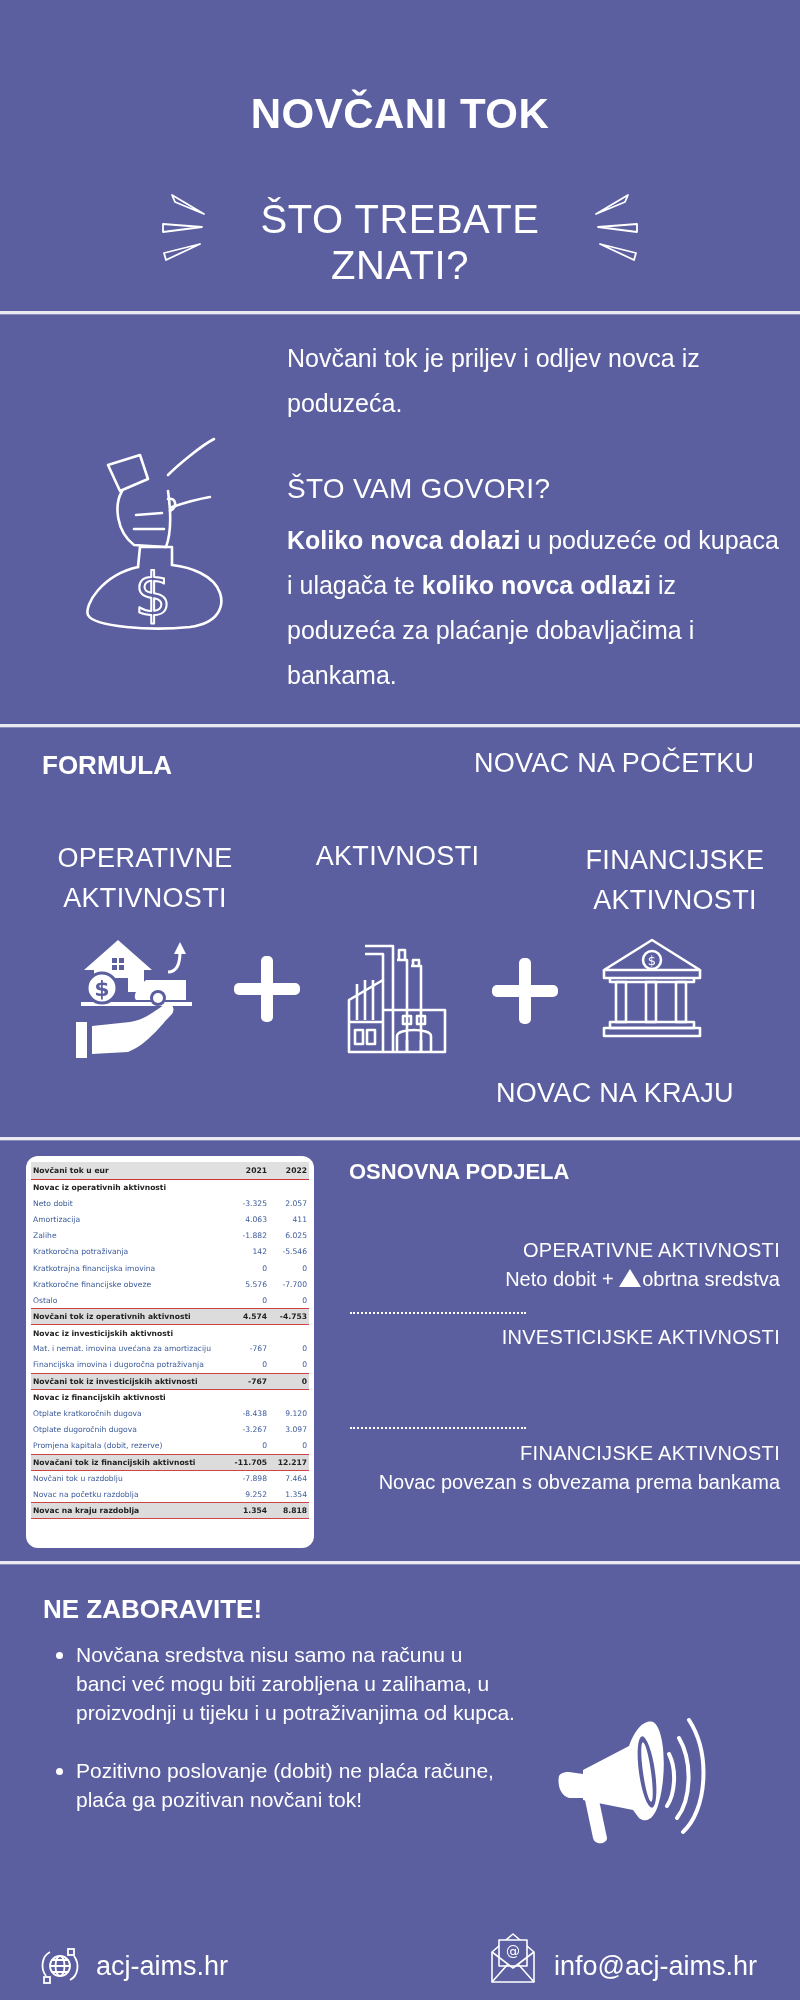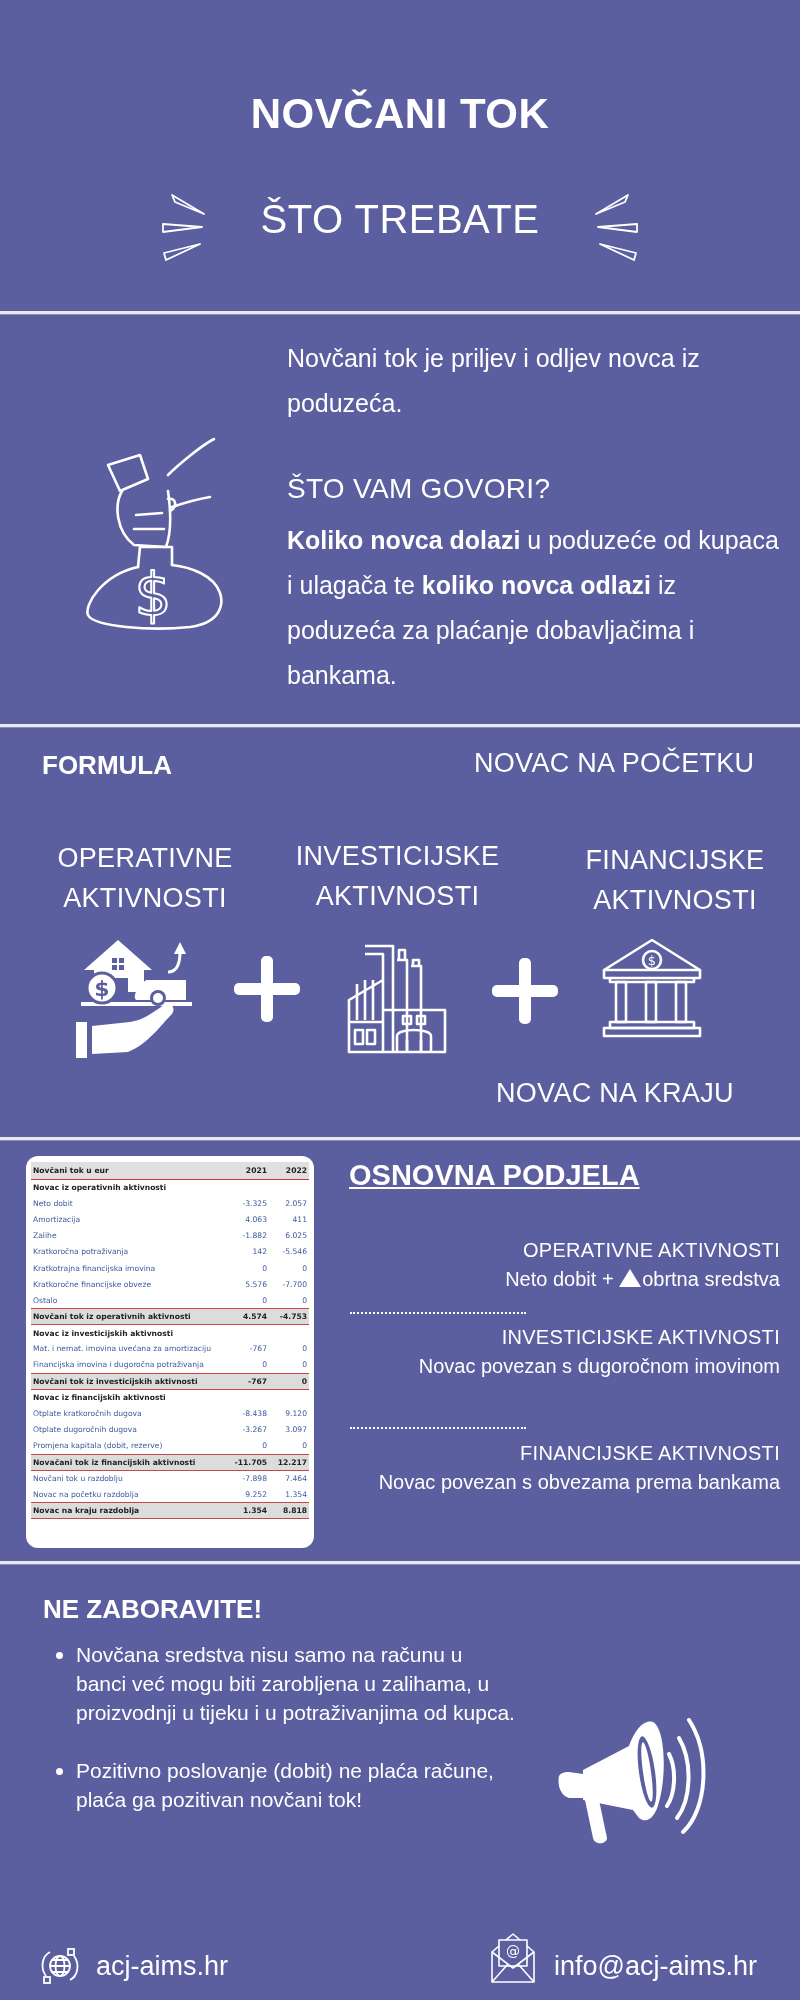--- a/index.html
+++ b/index.html
@@ -30,21 +30,21 @@
   .table-wrap { left: 26px; top: 1156px; width: 288px; height: 392px; background: #ffffff; border-radius: 12px; padding: 6px 5px 0 5px; }
   table { width: 100%; border-collapse: collapse; font-family: "DejaVu Sans", sans-serif; font-size: 7.6px; color: #2d3560; }
   td { padding: 0 2px; height: 16.2px; white-space: nowrap; }
   td.num { text-align: right; width: 40px; }
   tr.head td { background: #e0e0e0; font-weight: bold; border-bottom: 1px solid #c33; color: #222; height: 17px; }
   tr.section td { font-weight: bold; color: #222; }
   tr.total td { background: #dcdcdc; font-weight: bold; color: #222; border-top: 1px solid #c44; border-bottom: 1px solid #c44; }
   tr.item td { color: #3b5a9a; }
 
   
-  .podjela-title { left: 349px; top: 1159px; font-weight: bold; font-size: 29px; text-decoration: underline; }
+  .podjela-title { left: 349px; top: 1159px; font-weight: bold; font-size: 22px; }
   .podjela-block { left: 350px; width: 430px; font-size: 20px; line-height: 29px; text-align: right; }
   .podjela-block .h { letter-spacing: 0.3px; }
   .dots { left: 350px; width: 176px; height: 2px; border-top: 2px dotted #ffffff; }
   .tri { display: inline-block; width: 0; height: 0; border-left: 11px solid transparent; border-right: 11px solid transparent; border-bottom: 18px solid #ffffff; vertical-align: -1px; margin-right: 1px; }
 
   
   .remind-title { left: 43px; top: 1594px; font-weight: bold; font-size: 26px; }
   .remind-list { left: 76px; top: 1640px; width: 440px; font-size: 21px; line-height: 29px; }
   .remind-list li { list-style: none; position: relative; margin-bottom: 29px; }
   .remind-list li::before { content: ""; position: absolute; left: -20px; top: 12px; width: 7px; height: 7px; border-radius: 50%; background: #fff; }
@@ -57,20 +57,21 @@
 
 <div class="abs title">NOVČANI TOK</div>
 
 <svg class="burst" style="left:160px;top:192px" width="48" height="74" viewBox="0 0 48 74" fill="none" stroke="#fff" stroke-width="1.8" stroke-linejoin="round">
   <polygon points="12,3 44,22 15,10"></polygon>
   <polygon points="3,32 42,35 3,40"></polygon>
   <polygon points="40,52 6,68 4,61"></polygon>
 </svg>
 <div class="abs subtitle">
   <div>ŠTO TREBATE</div>
+  <div>ZNATI?</div>
 </div>
 <svg class="burst" style="left:592px;top:192px" width="48" height="74" viewBox="0 0 48 74" fill="none" stroke="#fff" stroke-width="1.8" stroke-linejoin="round">
   <polygon points="36,3 4,22 33,10"></polygon>
   <polygon points="45,32 6,35 45,40"></polygon>
   <polygon points="8,52 42,68 44,61"></polygon>
 </svg>
 
 <div class="divider" style="top:311px"></div>
 
 <svg class="abs" style="left:80px;top:435px" width="150" height="195" viewBox="0 0 150 195" fill="none" stroke="#fff" stroke-width="2.6" stroke-linecap="round" stroke-linejoin="round">
@@ -92,21 +93,20 @@
 <div class="divider" style="top:724px"></div>
 
 <div class="abs formula-title">FORMULA</div>
 <div class="abs start-label">NOVAC NA POČETKU</div>
 
 <div class="abs act-label" style="left:40px;top:838px;width:210px">
   <div>OPERATIVNE</div>
   <div>AKTIVNOSTI</div>
 </div>
 <div class="abs act-label" style="left:280px;top:836px;width:235px">
-  <div>INVESTICIJSKE</div>
   <div>AKTIVNOSTI</div>
 </div>
 <div class="abs act-label" style="left:565px;top:840px;width:220px">
   <div>FINANCIJSKE</div>
   <div>AKTIVNOSTI</div>
 </div>
 
 <svg class="abs" style="left:76px;top:940px" width="118" height="118" viewBox="0 0 118 118">
   <g fill="#fff">
     <polygon points="42,0 8,30 18,30 18,52 68,52 68,30 76,30"></polygon>
@@ -292,21 +292,20 @@
 
 <div class="abs podjela-title">OSNOVNA PODJELA</div>
 
 <div class="abs podjela-block" style="top:1236px">
   <div class="h">OPERATIVNE AKTIVNOSTI</div>
   <div><span>Neto dobit + </span><span class="tri"></span><span>obrtna sredstva</span></div>
 </div>
 <div class="abs dots" style="top:1312px"></div>
 <div class="abs podjela-block" style="top:1323px">
   <div class="h">INVESTICIJSKE AKTIVNOSTI</div>
-  <div>Novac povezan s dugoročnom imovinom</div>
 </div>
 <div class="abs dots" style="top:1427px"></div>
 <div class="abs podjela-block" style="top:1439px">
   <div class="h">FINANCIJSKE AKTIVNOSTI</div>
   <div>Novac povezan s obvezama prema bankama</div>
 </div>
 
 <div class="divider" style="top:1561px"></div>
 
 <div class="abs remind-title">NE ZABORAVITE!</div>

